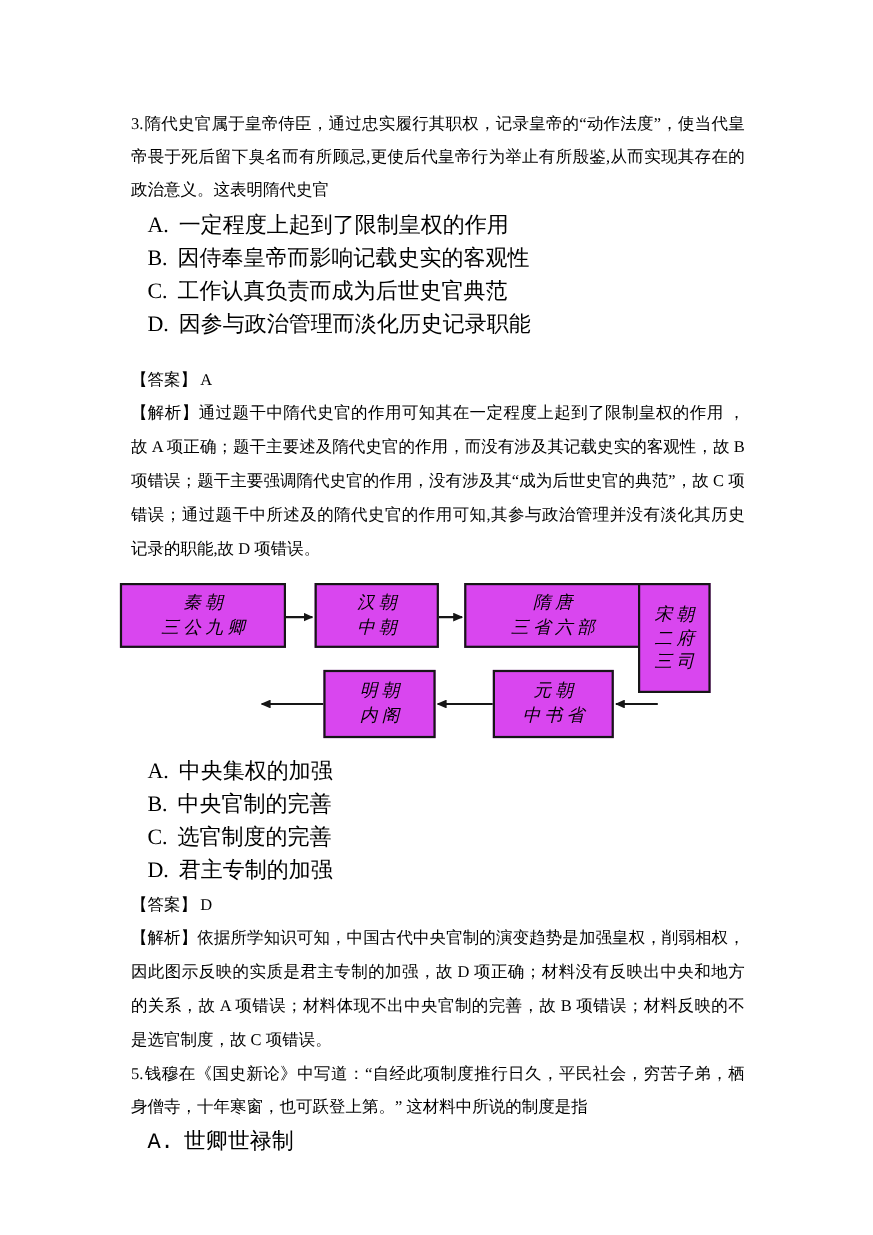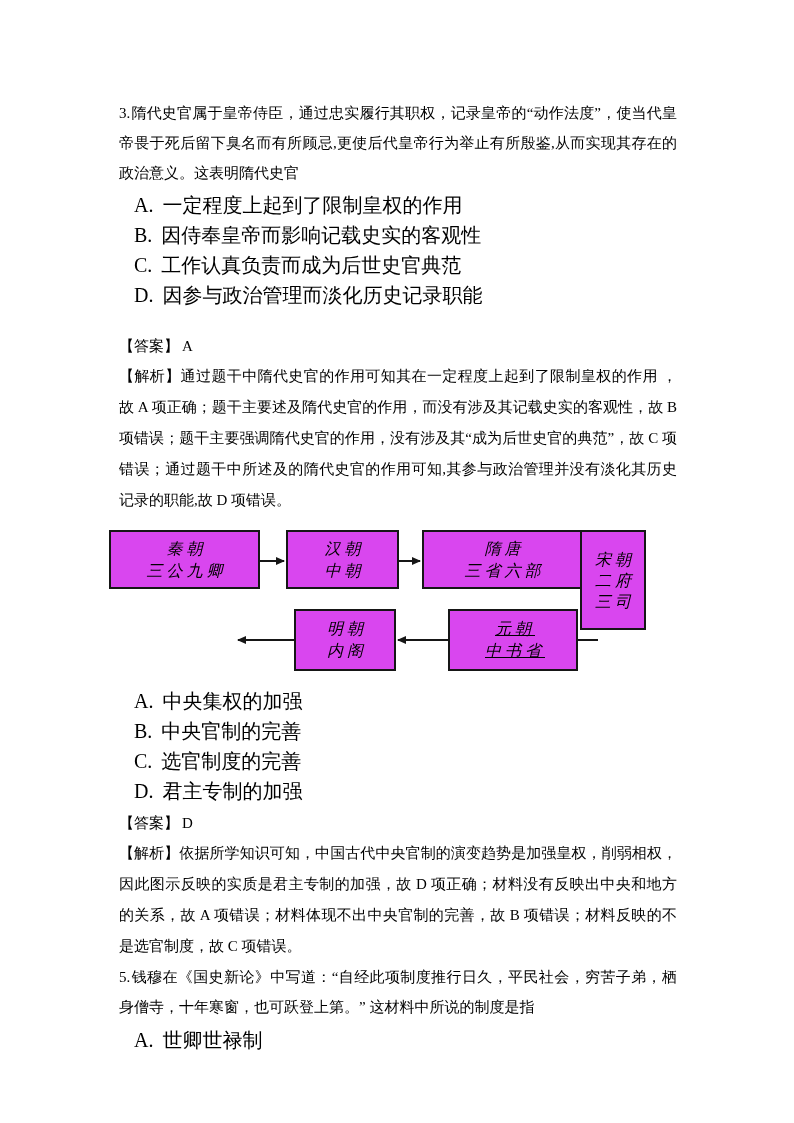--- a/index.html
+++ b/index.html
@@ -15,39 +15,39 @@
   .stem-num { margin-right: 1px; }
   .options { margin-top: 2px; }
   .option { font-size: 20px; line-height: 30px; padding-left: 15px; }
   .opt-label { margin-right: 9px; }
   .answer-line { font-size: 15px; line-height: 30px; margin-top: 21px; }
   .answer-letter { margin-left: 3px; }
   .analysis { margin: 0; font-size: 15px; line-height: 31px; text-align: justify; }
   .q4-stem { margin-top: 1px; }
   .q4-answer { margin-top: 2px; }
   .q5-stem { margin-top: 0; }
-  .q5-option { margin-top: 3px; }
+  .q5-option { margin-top: 3px; font-family: Liberation Mono, monospace; }
 
   
   .diagram { position: relative; width: 558px; height: 170px; margin-left: -10px; }
   .dbox {
     position: absolute; box-sizing: border-box;
     border: 2px solid #161616; background: #d946ef;
     display: flex; flex-direction: column; align-items: center; justify-content: center;
     font-size: 16px; line-height: 22px; letter-spacing: 4px; text-indent: 4px;
     text-align: center; font-style: italic;
   }
   .dbox span { display: block; white-space: nowrap; }
   .box-qin     { left: 0;   top: 14px; width: 151px; height: 59px; }
   .box-han     { left: 177px; top: 14px; width: 113px; height: 59px; }
   .box-suitang { left: 313px; top: 14px; width: 161px; height: 59px; }
   .box-song    { left: 471px; top: 14px; width: 66px;  height: 100px; line-height: 21px; justify-content: center; }
   .box-qing    { left: 0;   top: 93px; width: 127px; height: 62px; }
   .box-ming    { left: 185px; top: 93px; width: 102px; height: 62px; }
-  .box-yuan    { left: 339px; top: 93px; width: 130px; height: 62px; text-decoration: underline; }
+  .box-yuan    { left: 339px; top: 93px; width: 110px; height: 62px; }
   .arrows { position: absolute; left: 0; top: 0; width: 558px; height: 170px; }
 </style>
 </head>
 <body>
 
 <div class="page">
   <div class="content">
 
     <div>
       <p class="para"><span class="stem-num">3.</span><span>隋代史官属于皇帝侍臣，通过忠实履行其职权，记录皇帝的“动作法度”，使当代皇帝畏于死后留下臭名而有所顾忌,更使后代皇帝行为举止有所殷鉴,从而实现其存在的政治意义。这表明隋代史官</span></p>

